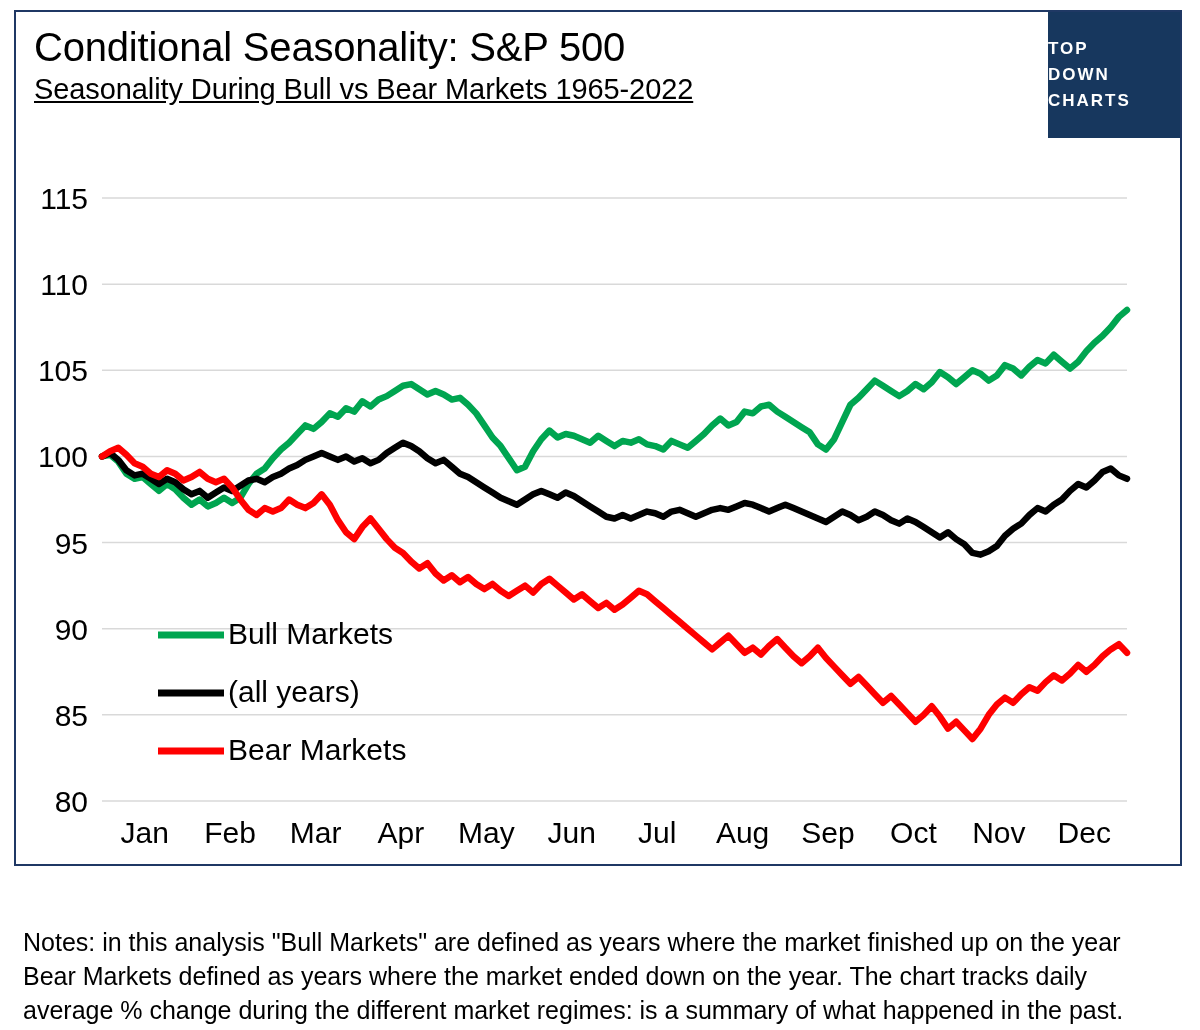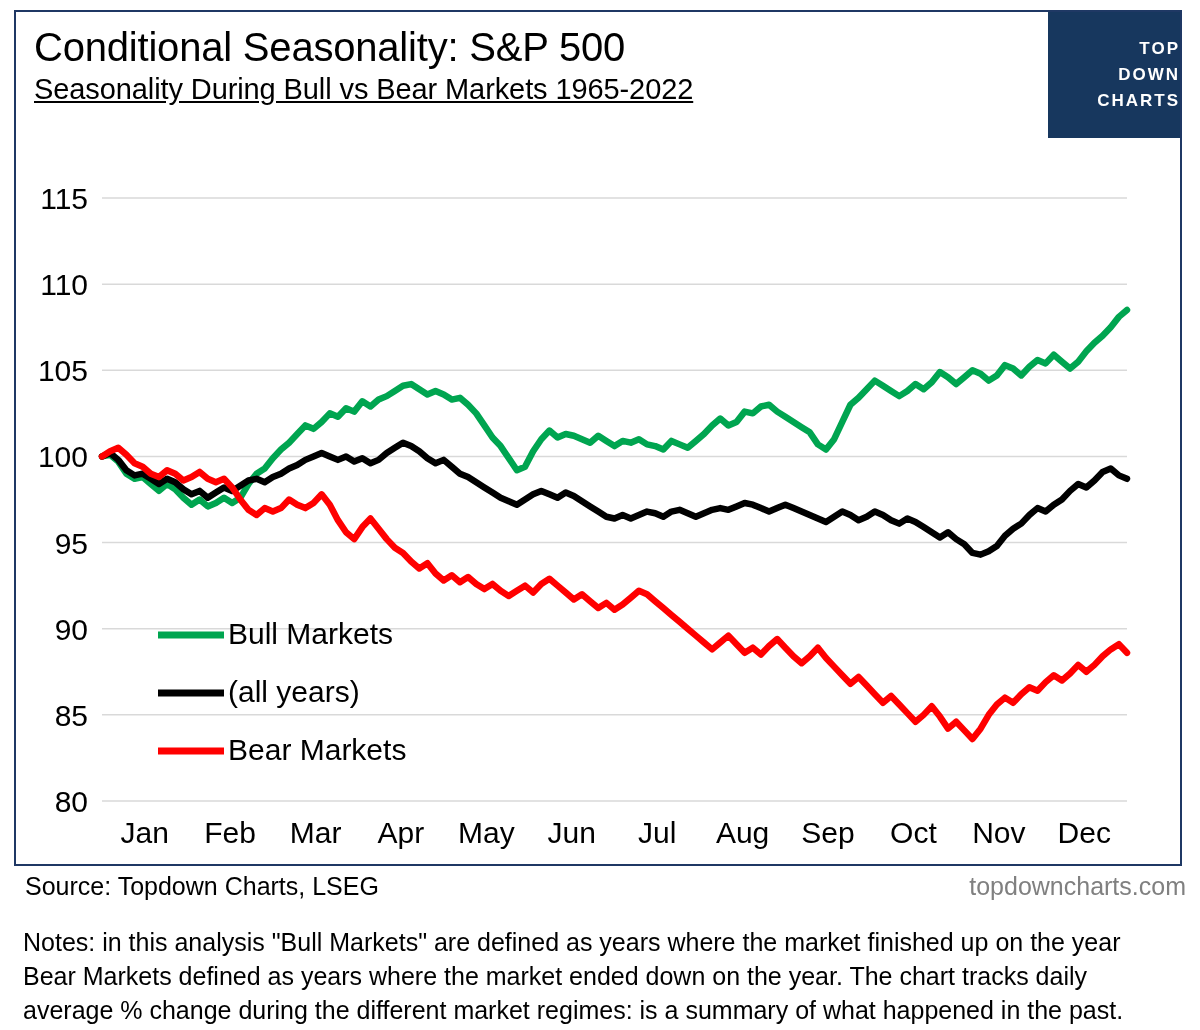--- a/index.html
+++ b/index.html
@@ -71,21 +71,21 @@
   #logo-box {
     position: absolute;
     right: 0px;
     top: 0px;
     width: 132px;
     height: 126px;
     background: #17375e;
     color: #ffffff;
     display: flex;
     flex-direction: column;
-    align-items: flex-end;
+    align-items: flex-start;
     justify-content: center;
     font-weight: bold;
     font-size: 17px;
     line-height: 26px;
     letter-spacing: 2.0px;
   }
 
   
   #plot-wrap {
     position: absolute;
@@ -233,24 +233,20 @@
             <line x1="142" x2="208" y1="681" y2="681" class="legend-swatch" stroke="#000000"></line>
             <text x="212" y="690" class="legend-label">(all years)</text>
             <line x1="142" x2="208" y1="739" y2="739" class="legend-swatch" stroke="#ff0000"></line>
             <text x="212" y="748" class="legend-label">Bear Markets</text>
           </g>
       </svg>
     </div>
 
   </div>
 
-  <div id="source-row">
-    <div id="source-text">Source: Topdown Charts, LSEG</div>
-    <div id="site-text">topdowncharts.com</div>
-  </div>
 
   <div id="notes">
     <div class="note-line">Notes: in this analysis "Bull Markets" are defined as years where the market finished up on the year</div>
     <div class="note-line">Bear Markets defined as years where the market ended down on the year.  The chart tracks daily</div>
     <div class="note-line">average % change during the different market regimes: is a summary of what happened in the past.</div>
   </div>
 
 </div>
 
 </body></html>

